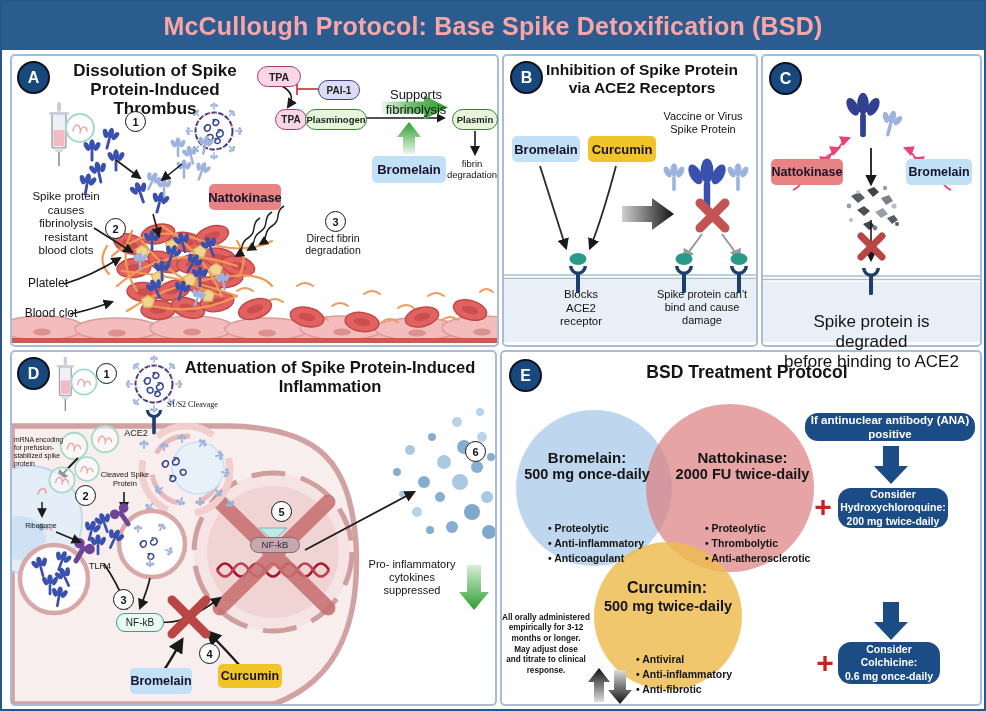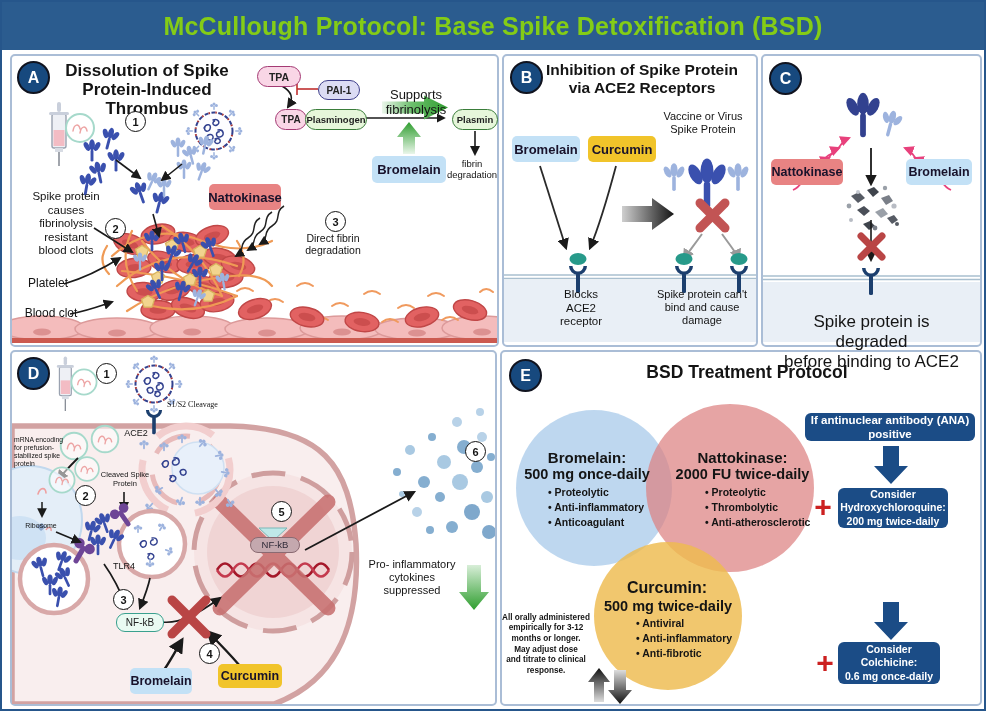--- a/index.html
+++ b/index.html
@@ -2,46 +2,46 @@
 <html><head>
 <meta charset="utf-8">
 <style>
   html,body{margin:0;padding:0;background:#fff;}
   #app{position:relative;width:986px;height:711px;box-sizing:border-box;border:2px solid #26568b;
        font-family:"Liberation Sans",sans-serif;background:#fff;overflow:hidden;}
   .pre{white-space:pre-line;}
   
   #hdr{position:absolute;left:0;top:0;width:100%;height:48px;background:#2b5c8f;
        display:flex;align-items:center;justify-content:center;}
-  #hdr .t{color:#84cc16;font-weight:bold;font-size:25px;letter-spacing:.2px;}
+  #hdr .t{color:#fca5a5;font-weight:bold;font-size:25px;letter-spacing:.2px;}
   
   .panel{position:absolute;background:#fff;border:2px solid #aabdd6;border-radius:5px;box-sizing:border-box;}
   .panel svg.art{position:absolute;left:0;top:0;}
   .badge{position:absolute;width:29px;height:29px;border-radius:50%;background:#17497e;border:2px solid #10131f;
          color:#fff;font-weight:bold;font-size:16px;display:flex;align-items:center;justify-content:center;z-index:5;}
   .ptitle{position:absolute;font-weight:bold;color:#141414;text-align:center;line-height:1.13;z-index:4;}
   .lbl{position:absolute;color:#141414;text-align:center;line-height:1.18;z-index:4;}
   .circnum{position:absolute;width:19px;height:19px;border-radius:50%;border:1.6px solid #141414;background:#fff;
            font-size:11px;font-weight:bold;color:#141414;display:flex;align-items:center;justify-content:center;z-index:4;}
   .drug{position:absolute;display:flex;align-items:center;justify-content:center;font-weight:bold;color:#18122b;
         border-radius:5px;z-index:4;text-align:center;}
   .drug.natto{background:#e88383;}
   .drug.brome{background:#c3e1f6;}
   .drug.curcu{background:#f1c42a;}
   .pill{position:absolute;border-radius:11px;border:1.6px solid;display:flex;align-items:center;justify-content:center;
         font-weight:bold;color:#222;background:#fff;z-index:4;}
   .pill.pink{background:#f9d6e6;border-color:#a43a74;}
   .pill.lav{background:#dcdcf4;border-color:#41418c;}
   .pill.grn{background:#e6f6da;border-color:#3a7d3a;}
   .pill.mint{background:#eafaf2;border-color:#3aa08e;border-radius:9px;}
-  .navybox{position:absolute;background:#1b4c86;color:#fff;font-weight:bold;border-radius:6px;
+  .navybox{position:absolute;background:#1b4c86;color:#fff;font-weight:bold;border-radius:13px;
            display:flex;align-items:center;justify-content:center;text-align:center;line-height:1.25;z-index:4;}
   .plus{position:absolute;color:#cc2020;font-weight:bold;font-size:30px;line-height:1;z-index:4;}
   .vname{position:absolute;font-weight:bold;color:#141414;text-align:center;z-index:4;}
-  .vbullets{position:absolute;font-size:10.5px;font-weight:bold;color:#141414;line-height:15px;z-index:4;text-align:left;}
+  .vbullets{position:absolute;font-size:10.5px;font-weight:bold;color:#141414;line-height:15px;z-index:4;text-align:left;margin-top:36px;}
   .vbullets div::before{content:"•  ";}
   .smallnote{position:absolute;font-weight:bold;color:#141414;font-size:8.2px;text-align:center;line-height:1.25;z-index:4;}
 </style>
 </head>
 <body>
 
 <div id="app">
 
 <svg width="0" height="0" style="position:absolute" aria-hidden="true">
 <defs>
@@ -302,21 +302,21 @@
       <path d="M270,30 C280,36 282,42 276,51" stroke="#1a1a1a" stroke-width="1.6" fill="none" marker-end="url(#ahb)"></path>
       <line x1="306" y1="33" x2="285" y2="33" stroke="#c03030" stroke-width="1.6"></line>
       <line x1="285" y1="27" x2="285" y2="39" stroke="#c03030" stroke-width="1.6"></line>
       <path d="M352,62 L432,62" stroke="#1a1a1a" stroke-width="1.4" fill="none" marker-end="url(#ahb)"></path>
       <polygon points="370,45.5 412,45.5 412,39.5 436,51.5 412,63.5 412,57.5 370,57.5" fill="url(#gGreenR)"></polygon>
       <polygon points="391,98 391,81 385,81 397,66 409,81 403,81 403,98" fill="url(#gGreenU)"></polygon>
       <path d="M463,75 L463,98" stroke="#1a1a1a" stroke-width="1.6" fill="none" marker-end="url(#ahb)"></path>
     </g>
   </svg>
   <div class="badge" style="left:5px;top:5px;">A</div>
-  <div class="ptitle pre" style="left:30px;top:5px;width:210px;font-size:17px;">Dissolution of Spike
+  <div class="ptitle pre" style="left:38px;top:5px;width:210px;font-size:17px;">Dissolution of Spike
 Protein-Induced Thrombus</div>
   <div class="circnum" style="left:113px;top:55px;">1</div>
   <div class="circnum" style="left:93px;top:162px;">2</div>
   <div class="circnum" style="left:313px;top:155px;">3</div>
   <div class="pill pink" style="left:245px;top:10px;width:42px;height:19px;font-size:10.5px;">TPA</div>
   <div class="pill lav" style="left:306px;top:24px;width:40px;height:18px;font-size:10px;">PAI-1</div>
   <div class="pill pink" style="left:263px;top:53px;width:30px;height:19px;font-size:10px;">TPA</div>
   <div class="pill grn" style="left:293px;top:53px;width:60px;height:19px;font-size:9.5px;">Plasminogen</div>
   <div class="pill grn" style="left:440px;top:53px;width:44px;height:19px;font-size:9.5px;text-align:right;">Plasmin</div>
   <div class="lbl" style="left:365px;top:31px;width:78px;font-size:13px;">Supports fibrinolysis</div>
@@ -564,36 +564,38 @@
       <path d="M152,318 C160,306 164,298 170,288" stroke-width="2.4" marker-end="url(#ahb)"></path>
       <path d="M228,314 C216,300 206,290 196,280" stroke-width="2.4" marker-end="url(#ahb)"></path>
     </g>
     <g stroke="#b94545" stroke-width="9" stroke-linecap="round">
       <line x1="160" y1="248" x2="194" y2="282"></line>
           <line x1="194" y1="248" x2="160" y2="282"></line>
     </g>
     <polygon points="455,213 469,213 469,240 477,240 462,258 447,240 455,240" fill="url(#gGreenD)"></polygon>
   </svg>
   <div class="badge" style="left:5px;top:5px;">D</div>
+  <div class="ptitle pre" style="left:160px;top:6px;width:316px;font-size:16.5px;">Attenuation of Spike Protein-Induced
+Inflammation</div>
   <div class="circnum" style="left:84px;top:11px;">1</div>
   <div class="circnum" style="left:63px;top:133px;">2</div>
   <div class="circnum" style="left:101px;top:237px;">3</div>
   <div class="circnum" style="left:187px;top:291px;">4</div>
   <div class="circnum" style="left:259px;top:149px;">5</div>
   <div class="circnum" style="left:453px;top:89px;">6</div>
   <div class="lbl" style="left:155px;top:48px;width:80px;font-size:8px;text-align:left;font-family:Liberation Serif, serif;">S1/S2 Cleavage</div>
   <div class="lbl" style="left:108px;top:76px;width:32px;font-size:9px;">ACE2</div>
   <div class="lbl pre" style="left:2px;top:84px;width:58px;font-size:6.8px;text-align:left;">mRNA encoding
 for prefusion-
 stabilized spike
 protein</div>
   <div class="lbl" style="left:6px;top:170px;width:46px;font-size:7px;">Ribosome</div>
   <div class="lbl pre" style="left:88px;top:119px;width:50px;font-size:7.5px;">Cleaved Spike
 Protein</div>
-  <div class="lbl" style="left:77px;top:209px;width:36px;font-size:9px;text-align:left;padding-left:24px;">TLR4</div>
+  <div class="lbl" style="left:77px;top:209px;width:36px;font-size:9px;text-align:left;">TLR4</div>
   <div class="pill mint" style="left:104px;top:261px;width:46px;height:17px;font-size:10px;font-weight:normal;">NF-kB</div>
   <div class="lbl" style="left:238px;top:185px;width:48px;font-size:9.5px;background:#c4a8ae;border:1px solid #8a6a72;border-radius:8px;height:14px;line-height:14px;color:#2f2a38;">NF-kB</div>
   <div class="drug brome" style="left:118px;top:316px;width:62px;height:26px;font-size:12.5px;">Bromelain</div>
   <div class="drug curcu" style="left:206px;top:312px;width:64px;height:24px;font-size:12.5px;">Curcumin</div>
   <div class="lbl pre" style="left:352px;top:206px;width:96px;font-size:11px;">Pro- inflammatory
 cytokines
 suppressed</div>
 </section>
 
 <section class="panel" style="left:498px;top:348px;width:482px;height:356px;">

